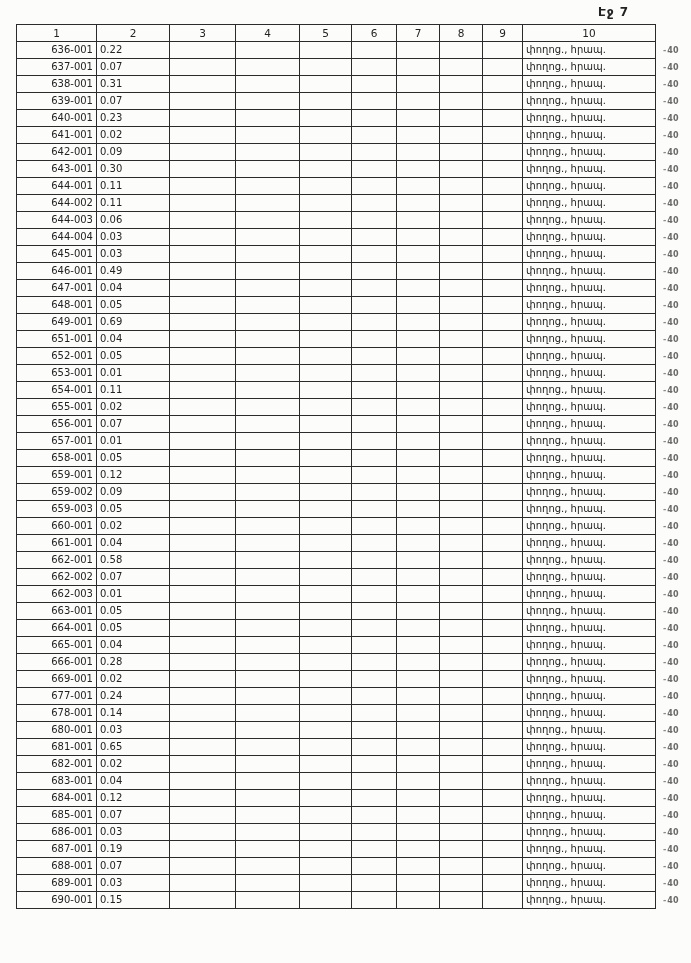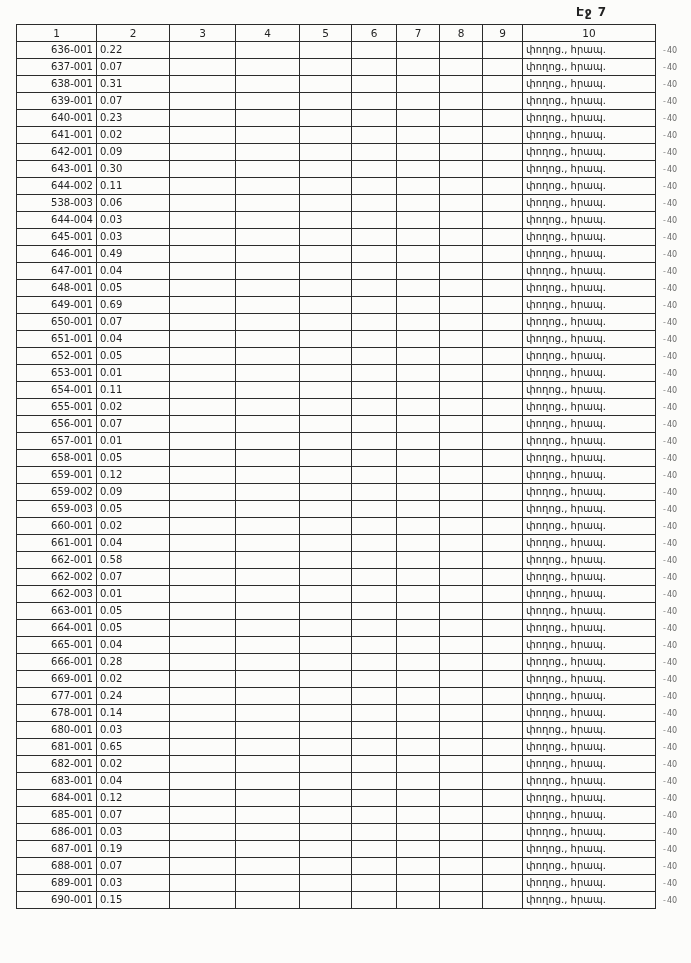--- a/index.html
+++ b/index.html
@@ -11,21 +11,21 @@
     height: 963px;
     background: #fcfcfa;
     font-family: "DejaVu Sans", sans-serif;
     color: #1c1c1c;
     position: relative;
     overflow: hidden;
   }
   .page-label {
     position: absolute;
     top: 5px;
-    left: 576px;
+    left: 598px;
     font-size: 12px;
     font-weight: bold;
     letter-spacing: 1px;
     color: #222;
   }
   table.doc-table {
     position: absolute;
     top: 24px;
     left: 16px;
     border-collapse: collapse;
@@ -40,33 +40,33 @@
     overflow: hidden;
     white-space: nowrap;
     font-weight: normal;
     color: #232323;
   }
   thead th.c {
     text-align: center;
     font-size: 10.5px;
     height: 15px;
   }
-  td.col-code { text-align: center; padding-left: 34px; }
+  td.col-code { text-align: right; padding-left: 34px; }
   td.col-value { text-align: left; }
   td.col-empty { text-align: center; }
   td.col-category { text-align: left; font-size: 10px; }
   th.margincol, td.margincol {
     border: none;
     background: transparent;
     font-size: 8px;
     color: #6a6a6a;
     text-align: left;
     padding: 0 0 0 7px;
     white-space: nowrap;
-    font-weight: normal;
+    font-weight: bold;
   }
   td.margincol::before {
     content: "-";
     color: #8a8a8a;
     margin-right: 1px;
   }
 </style>
 </head>
 <body>
 
@@ -200,34 +200,47 @@
         <td class="c col-empty"></td>
         <td class="c col-empty"></td>
         <td class="c col-empty"></td>
         <td class="c col-empty"></td>
         <td class="c col-empty"></td>
         <td class="c col-empty"></td>
         <td class="c col-category">փողոց., հրապ.</td>
         <td class="margincol">40</td>
       </tr>
       <tr>
+        <td class="c col-code">644-001</td>
+        <td class="c col-value">0.11</td>
+        <td class="c col-empty"></td>
+        <td class="c col-empty"></td>
+        <td class="c col-empty"></td>
+        <td class="c col-empty"></td>
+        <td class="c col-empty"></td>
+        <td class="c col-empty"></td>
+        <td class="c col-empty"></td>
+        <td class="c col-category">փողոց., հրապ.</td>
+        <td class="margincol">40</td>
+      </tr>
+      <tr>
         <td class="c col-code">644-002</td>
         <td class="c col-value">0.11</td>
         <td class="c col-empty"></td>
         <td class="c col-empty"></td>
         <td class="c col-empty"></td>
         <td class="c col-empty"></td>
         <td class="c col-empty"></td>
         <td class="c col-empty"></td>
         <td class="c col-empty"></td>
         <td class="c col-category">փողոց., հրապ.</td>
         <td class="margincol">40</td>
       </tr>
       <tr>
-        <td class="c col-code">538-003</td>
+        <td class="c col-code">644-003</td>
         <td class="c col-value">0.06</td>
         <td class="c col-empty"></td>
         <td class="c col-empty"></td>
         <td class="c col-empty"></td>
         <td class="c col-empty"></td>
         <td class="c col-empty"></td>
         <td class="c col-empty"></td>
         <td class="c col-empty"></td>
         <td class="c col-category">փողոց., հրապ.</td>
         <td class="margincol">40</td>
@@ -293,33 +306,20 @@
         <td class="c col-empty"></td>
         <td class="c col-empty"></td>
         <td class="c col-empty"></td>
         <td class="c col-empty"></td>
         <td class="c col-category">փողոց., հրապ.</td>
         <td class="margincol">40</td>
       </tr>
       <tr>
         <td class="c col-code">649-001</td>
         <td class="c col-value">0.69</td>
-        <td class="c col-empty"></td>
-        <td class="c col-empty"></td>
-        <td class="c col-empty"></td>
-        <td class="c col-empty"></td>
-        <td class="c col-empty"></td>
-        <td class="c col-empty"></td>
-        <td class="c col-empty"></td>
-        <td class="c col-category">փողոց., հրապ.</td>
-        <td class="margincol">40</td>
-      </tr>
-      <tr>
-        <td class="c col-code">650-001</td>
-        <td class="c col-value">0.07</td>
         <td class="c col-empty"></td>
         <td class="c col-empty"></td>
         <td class="c col-empty"></td>
         <td class="c col-empty"></td>
         <td class="c col-empty"></td>
         <td class="c col-empty"></td>
         <td class="c col-empty"></td>
         <td class="c col-category">փողոց., հրապ.</td>
         <td class="margincol">40</td>
       </tr>

